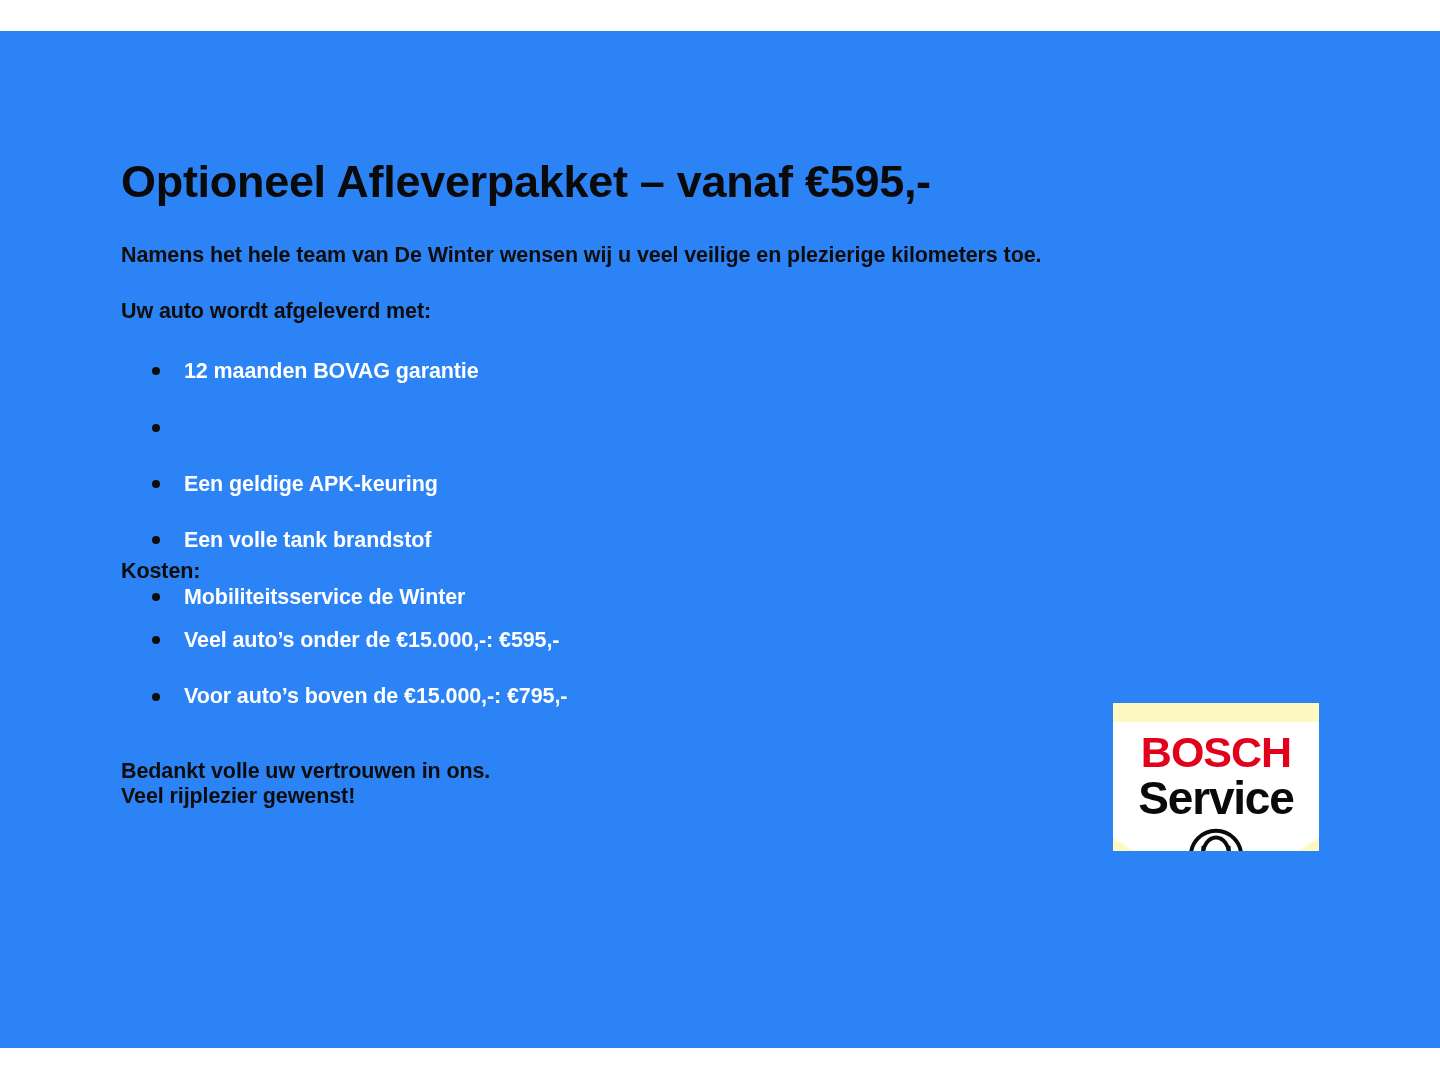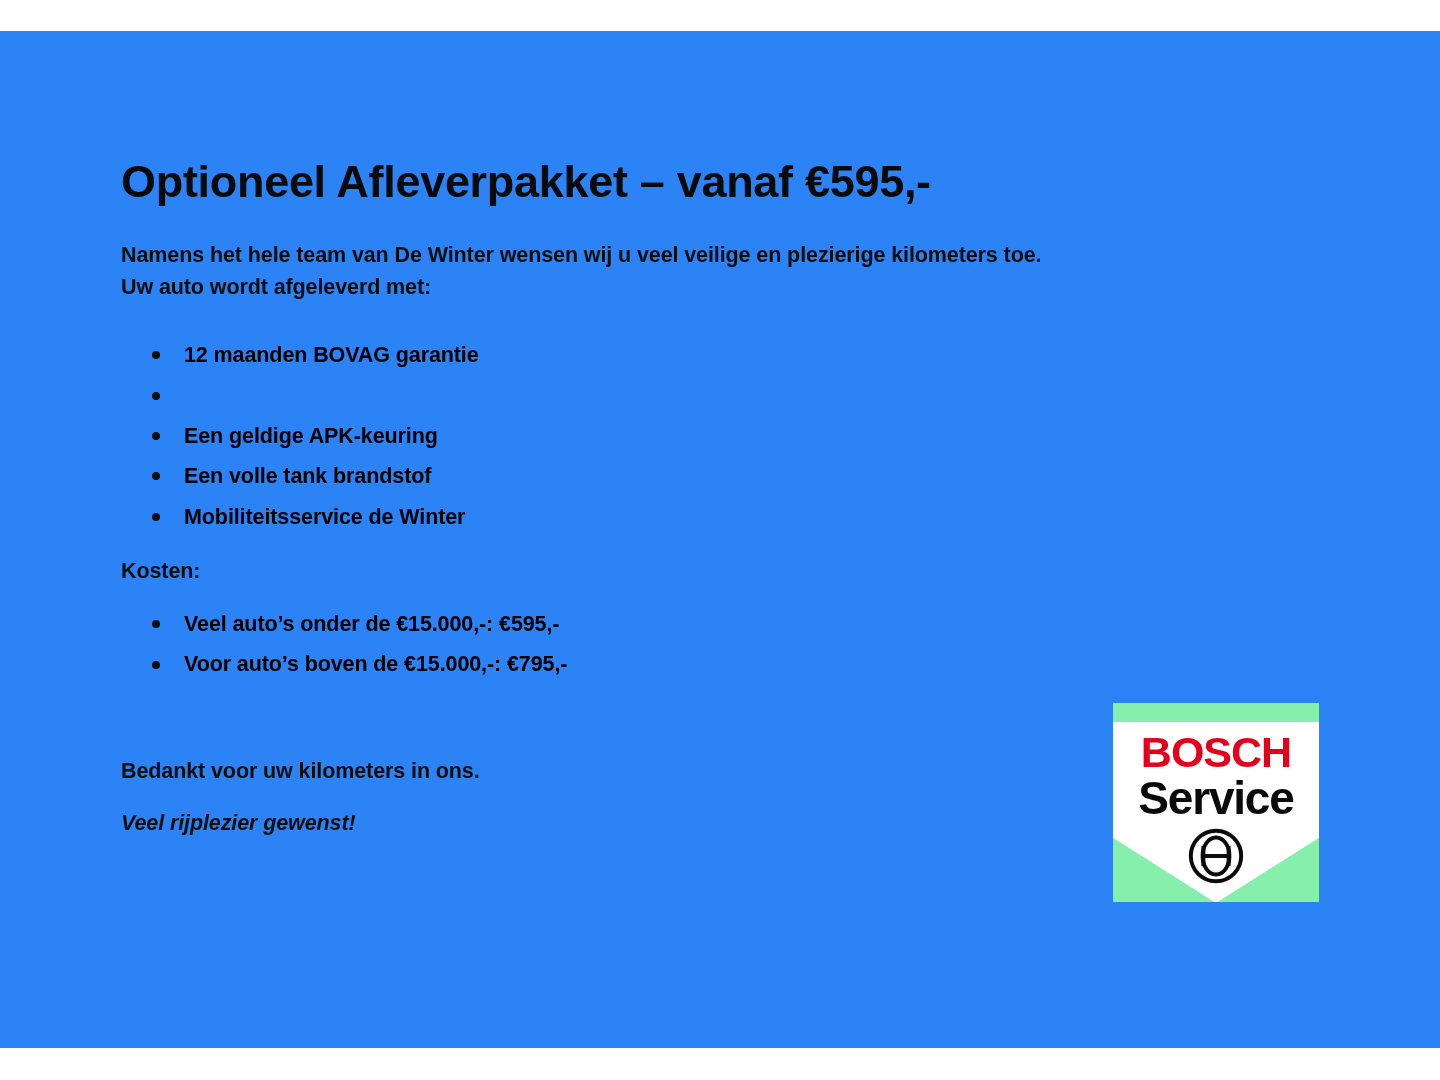--- a/index.html
+++ b/index.html
@@ -37,60 +37,61 @@
   .para {
     position:absolute;
     left:0;
     font-size:21.5px;
     font-weight:bold;
     color:#0d0d0d;
     letter-spacing:-0.1px;
     white-space:nowrap;
   }
   .p-intro   { top:212px; }
-  .p-lead    { top:244px; }
+  .p-lead    { top:268px; }
   .p-kosten  { top:528px; }
   .p-thanks  { top:728px; }
-  .p-closing { top:780px;font-style:italic; }
+  .p-closing { top:753px; }
 
   ul.bullets {
     position:absolute;
     left:31px;
     list-style:none;
     margin:0; padding:0;
   }
   ul.list-features { top:304px; }
   ul.list-costs    { top:573px; }
 
   ul.bullets li {
     position:relative;
     padding-left:32px;
     height:40.4px;
     line-height:40.4px;
     font-size:21.5px;
     font-weight:bold;
-    color:#000000;
+    color:#ffffff;
     letter-spacing:-0.1px;
     white-space:nowrap;
+    margin-top:16px;
   }
   ul.bullets li .dot {
     position:absolute;
     left:0; top:50%;
     width:8px; height:8px;
     margin-top:-4px;
     border-radius:50%;
     background:#0d0d0d;
   }
 
   
   #bosch-logo {
     position:absolute;
     left:1113px; top:672px;
-    width:206px; height:199px;
-    background:#86efac;
+    width:206px; height:148px;
+    background:#fef9c3;
     overflow:hidden;
   }
   #bosch-shield {
     position:absolute;
     left:0; top:19px;
     width:206px; height:181px;
     background:#ffffff;
     clip-path:polygon(0 0, 100% 0, 100% 64%, 50% 100%, 0 64%);
   }
   #bosch-wordmark {
@@ -165,21 +166,21 @@
       <li>
         <span class="dot"></span>
         <span>Veel auto’s onder de €15.000,-: €595,-</span>
       </li>
       <li>
         <span class="dot"></span>
         <span>Voor auto’s boven de €15.000,-: €795,-</span>
       </li>
     </ul>
 
-    <p class="para p-thanks">Bedankt voor uw kilometers in ons.</p>
+    <p class="para p-thanks">Bedankt volle uw vertrouwen in ons.</p>
 
     <p class="para p-closing">Veel rijplezier gewenst!</p>
 
   </div>
 
   <div id="bosch-logo">
     <div id="bosch-shield"></div>
     <div id="bosch-wordmark">BOSCH</div>
     <div id="bosch-service">Service</div>
     <svg id="bosch-symbol" viewBox="0 0 100 100">

